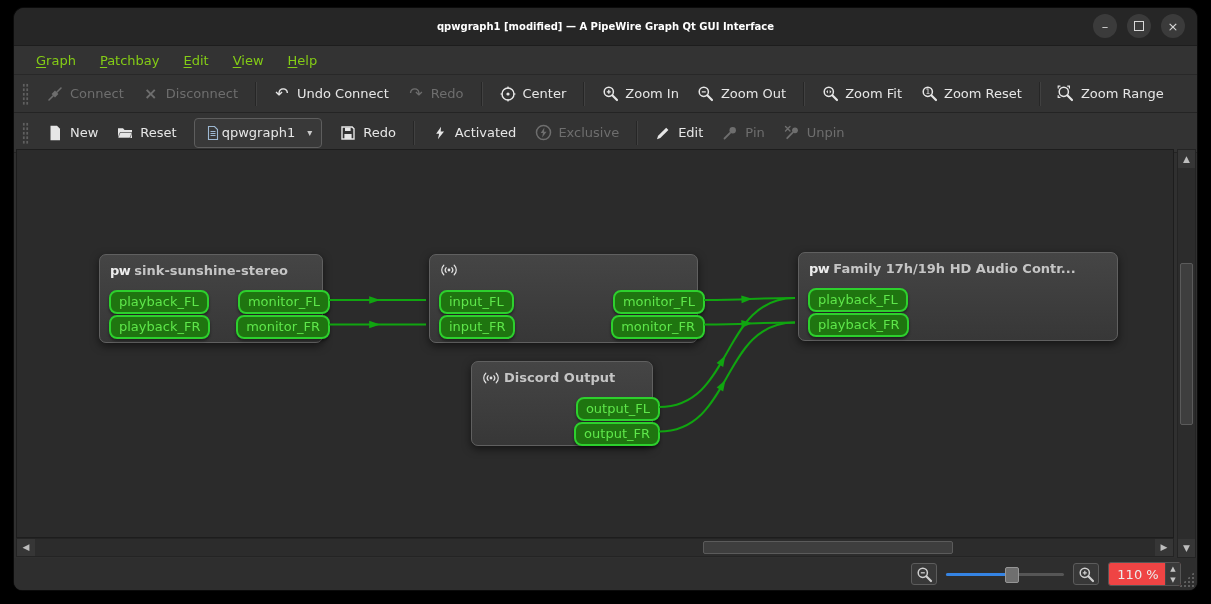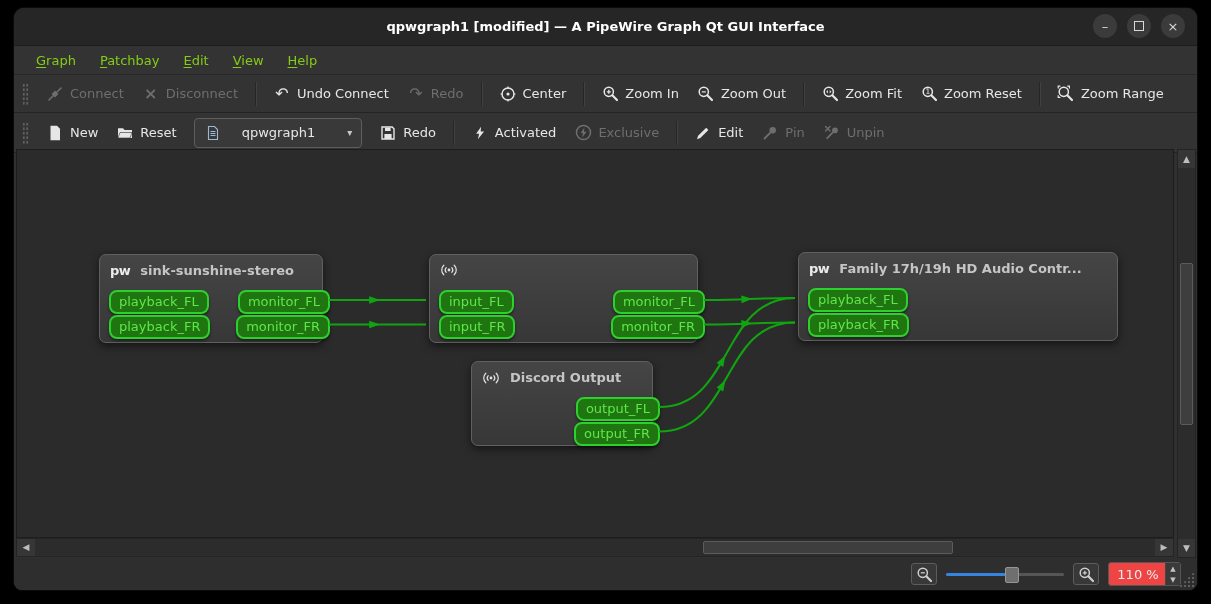--- a/index.html
+++ b/index.html
@@ -4,21 +4,21 @@
 <style>
   html,body{margin:0;padding:0;background:#000;}
   #screen{position:relative;width:1211px;height:604px;background:#000;overflow:hidden;
           font-family:"DejaVu Sans",sans-serif;-webkit-font-smoothing:antialiased;}
   #window{position:absolute;left:14px;top:8px;width:1183px;height:582px;background:#303030;
           border-radius:10px 10px 8px 8px;overflow:hidden;box-shadow:0 0 0 1px #0b0b0b;}
 
   
   #titlebar{position:relative;height:37px;background:#262626;border-bottom:1px solid #1d1d1d;
             display:flex;align-items:center;justify-content:center;}
-  #title-text{color:#fff;font-size:13px;font-weight:bold;}
+  #title-text{color:#fff;font-size:10px;font-weight:bold;}
   .winbtns{position:absolute;right:12px;top:6px;display:flex;gap:10px;}
   .winbtn{width:24px;height:24px;border-radius:50%;background:#3b3b3b;color:#d9d9d9;
           display:flex;align-items:center;justify-content:center;font-size:13px;line-height:1;}
   .winbtn .sq{width:8px;height:8px;border:1.5px solid #d9d9d9;display:block;}
 
   
   #menubar{height:28px;background:#333;display:flex;align-items:center;padding-left:12px;gap:4px;
            border-bottom:1px solid #282828;}
   .menu-item{padding:3px 10px;color:#84cc16;font-size:13px;border-radius:3px;white-space:nowrap;}
   .menu-item u{text-decoration:underline;text-underline-offset:2px;}
@@ -29,30 +29,30 @@
   #toolbar-file{height:39px;}
   .grip{width:7px;height:22px;margin:0 8px 0 2px;
         background-image:radial-gradient(#606060 1px,transparent 1.3px);background-size:3.5px 4.5px;}
   .tsep{width:1px;height:24px;background:#262626;box-shadow:1px 0 0 #414141;margin:0 8px;}
   .tbtn{display:flex;align-items:center;gap:6px;padding:4px 9px;border-radius:4px;
         color:#e6e6e6;font-size:13px;white-space:nowrap;}
   .tbtn.disabled{color:#6e6e6e;}
   .ticon{width:18px;height:18px;display:flex;align-items:center;justify-content:center;flex:0 0 auto;}
   .ticon svg{display:block;}
   .g{line-height:1;}
-  .combo{display:flex;align-items:center;gap:20px;padding:5px 9px;margin:0 8px;border:1px solid #5e5e5e;
+  .combo{display:flex;align-items:center;gap:0;padding:5px 9px;margin:0 8px;border:1px solid #5e5e5e;
          border-radius:4px;background:#393939;color:#e6e6e6;font-size:13px;}
   .combo .caret{font-size:10px;color:#c9c9c9;margin-left:12px;}
 
   
   #canvas{position:absolute;left:2px;top:141px;width:1158px;height:389px;background:#2b2b2b;
           border:1px solid #1d1d1d;box-sizing:border-box;overflow:hidden;}
   .node{position:absolute;background:linear-gradient(#454545,#373737);border:1px solid #606060;
         border-radius:7px;box-shadow:0 3px 9px rgba(0,0,0,.55);}
-  .node-header{display:flex;align-items:center;gap:10px;padding:8px 10px 0;color:#c5c5c5;
+  .node-header{display:flex;align-items:center;gap:4px;padding:8px 10px 0;color:#c5c5c5;
                font-weight:bold;font-size:13px;white-space:nowrap;overflow:hidden;}
   .node-icon{color:#e2e2e2;display:flex;align-items:center;}
   .pw-glyph{font-size:13px;font-weight:bold;color:#ececec;letter-spacing:-0.5px;}
   .port{position:absolute;height:18px;line-height:18px;padding:1px 8px;border:2px solid var(--portBorder);
         border-radius:8px;background:var(--portFill);color:var(--portText);font-size:13px;
         white-space:nowrap;box-shadow:0 2px 3px rgba(0,0,0,.45);margin-left:12px;}
   .port.in{left:-3px;}
   .port.out{right:-8px;}
   #wires{position:absolute;left:0;top:0;pointer-events:none;}
 

